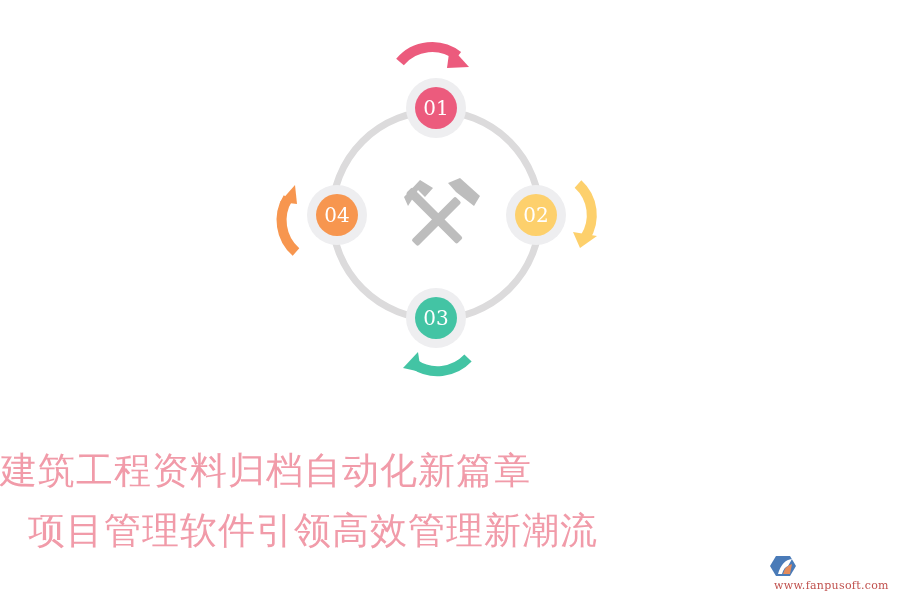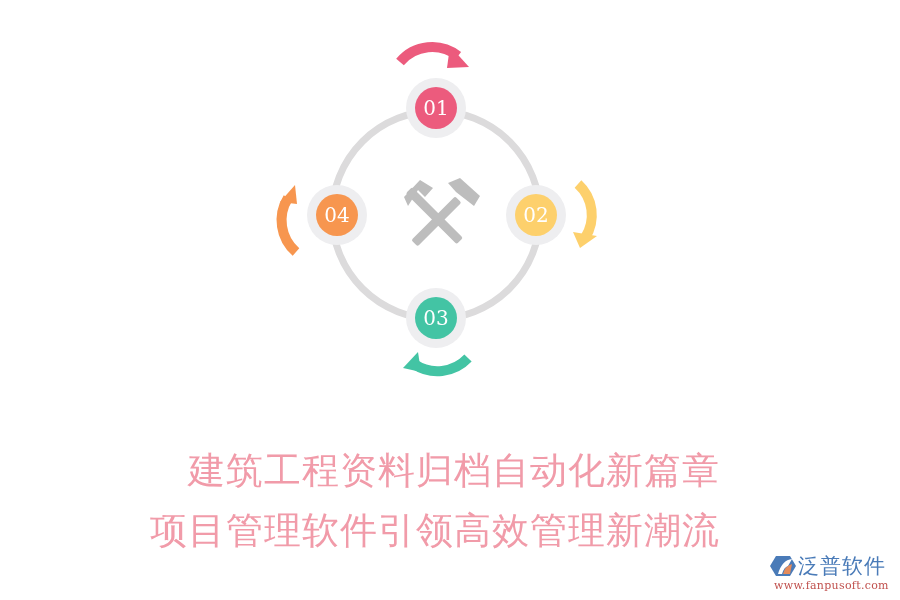--- a/index.html
+++ b/index.html
@@ -1,24 +1,24 @@
 <!DOCTYPE html>
 <html><head>
 <meta charset="utf-8">
 <style>
   html, body { margin: 0; padding: 0; background: #ffffff; }
   body { width: 900px; height: 600px; position: relative; overflow: hidden;
          font-family: "DejaVu Sans", sans-serif; }
   .diagram { position: absolute; left: 0; top: 0; width: 900px; height: 600px; }
   .node-label { font-family: "DejaVu Serif", "Liberation Serif", serif; font-size: 20px; fill: #ffffff; }
-  .headline { position: absolute; left: 0; width: 720px; text-align: right;
+  .headline { position: absolute; left: 0; width: 720px; text-align: left;
               color: #f19ba9; font-size: 37px; letter-spacing: 1px;
               font-family: "DejaVu Sans", sans-serif; }
   .line1 { top: 446px; }
-  .line2 { top: 506px; }
+  .line2 { top: 506px; padding-left: 28px; }
   .logo { position: absolute; left: 768px; top: 552px; width: 130px; height: 44px; }
   .logo-name { position: absolute; left: 30px; top: 0px; font-size: 21px; color: #4a7bb8;
                font-family: "DejaVu Sans", sans-serif; letter-spacing: 1px; }
   .logo-url { position: absolute; left: 6px; top: 27px; font-size: 11px; color: #c0504d;
               font-family: "DejaVu Serif", serif; letter-spacing: 0.3px; text-align: right; }
   .logo-icon { position: absolute; left: 2px; top: 2px; width: 26px; height: 24px; }
 </style>
 </head>
 <body>
 
@@ -84,15 +84,14 @@
 
 <div class="headline line1">建筑工程资料归档自动化新篇章</div>
 <div class="headline line2">项目管理软件引领高效管理新潮流</div>
 
 <div class="logo">
   <svg class="logo-icon" viewBox="0 0 26 24">
     <polygon points="6,2 20,2 26,12 20,22 6,22 0,12" fill="#4a7bb8"></polygon>
     <path d="M8 20 Q12 6 22 5 L18 12 Q14 13 12 20 Z" fill="#ffffff"></path>
     <path d="M13 20 Q15 12 22 10 L20 20 Z" fill="#e58b5a"></path>
   </svg>
-  <div class="logo-name">泛普软件</div>
   <div class="logo-url">www.fanpusoft.com</div>
 </div>
 
 </body></html>

